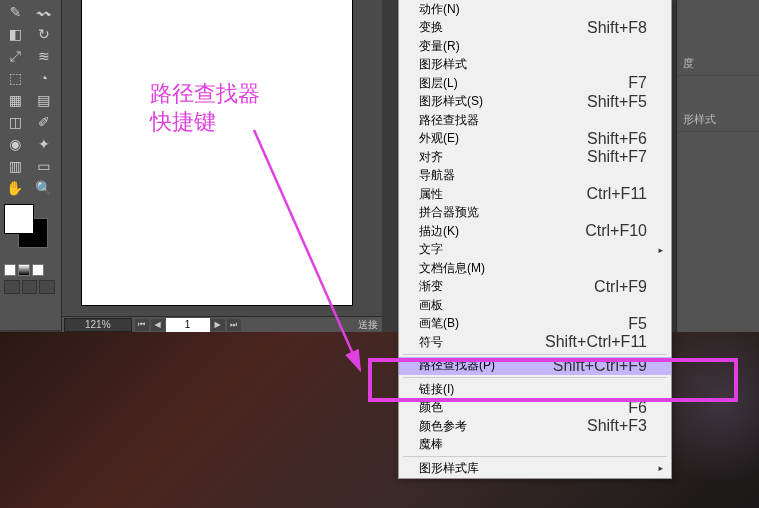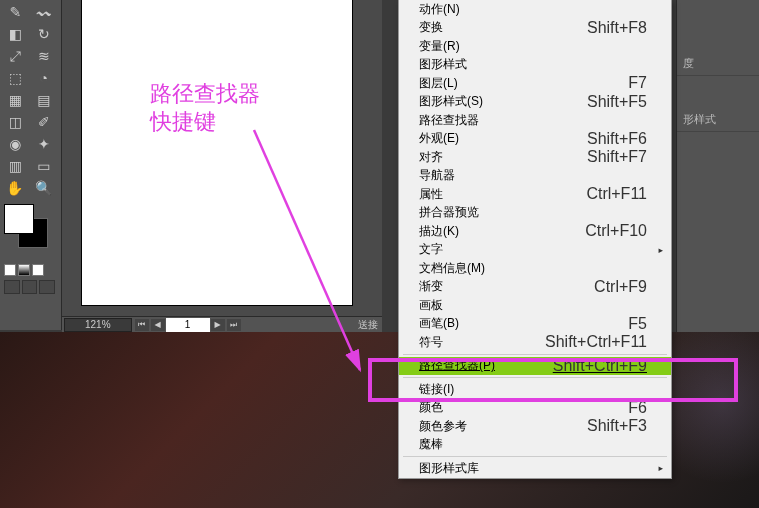--- a/index.html
+++ b/index.html
@@ -32,21 +32,21 @@
     
     .context-menu { position: absolute; left: 384px; top: 0; width: 274px; background: #f0f0f0; border: 1px solid #999; border-top: none; box-shadow: 2px 2px 6px rgba(0,0,0,0.3); z-index: 5; margin-left: 14px; }
     .menu-item { display: flex; justify-content: space-between; align-items: center; height: 18.5px; padding: 0 24px 0 20px; font-size: 12px; color: #000; cursor: pointer; }
     .menu-item.has-submenu::after { content: "▸"; font-size: 9px; color: #333; position: absolute; right: 8px; }
     .menu-item .shortcut { color: #333; font-size: 16px; }
     .menu-sep { height: 1px; background: #ccc; margin: 2px 4px; }
     
     .highlight-box { position: absolute; border: 4px solid #e040e0; z-index: 6; pointer-events: none; }
     .hl1 { left: 368px; top: 358px; width: 370px; height: 44px; }
     
-    .menu-item.highlighted { background: #84cc16; text-decoration: underline; }
+    .menu-item.highlighted { background: #c4b5fd; }
     
     .right-panels { position: absolute; left: 676px; top: 0; width: 83px; height: 332px; background: #535353; border-left: 1px solid #2a2a2a; }
     .panel-label { font-size: 11px; color: #bbb; padding: 4px 6px; border-bottom: 1px solid #444; }
     
     .bg-image { position: absolute; left: 0; top: 332px; width: 759px; height: 176px; background: linear-gradient(135deg, #2a1815 0%, #4a2520 30%, #3a2a28 60%, #1a1818 100%); z-index: 0; }
     .bg-image::before { content: ""; position: absolute; right: 0; top: 0; width: 120px; height: 176px; background: radial-gradient(circle at 70% 40%, rgba(200,180,255,0.15), transparent 60%); }
   </style>
 </head>
 <body>
 

